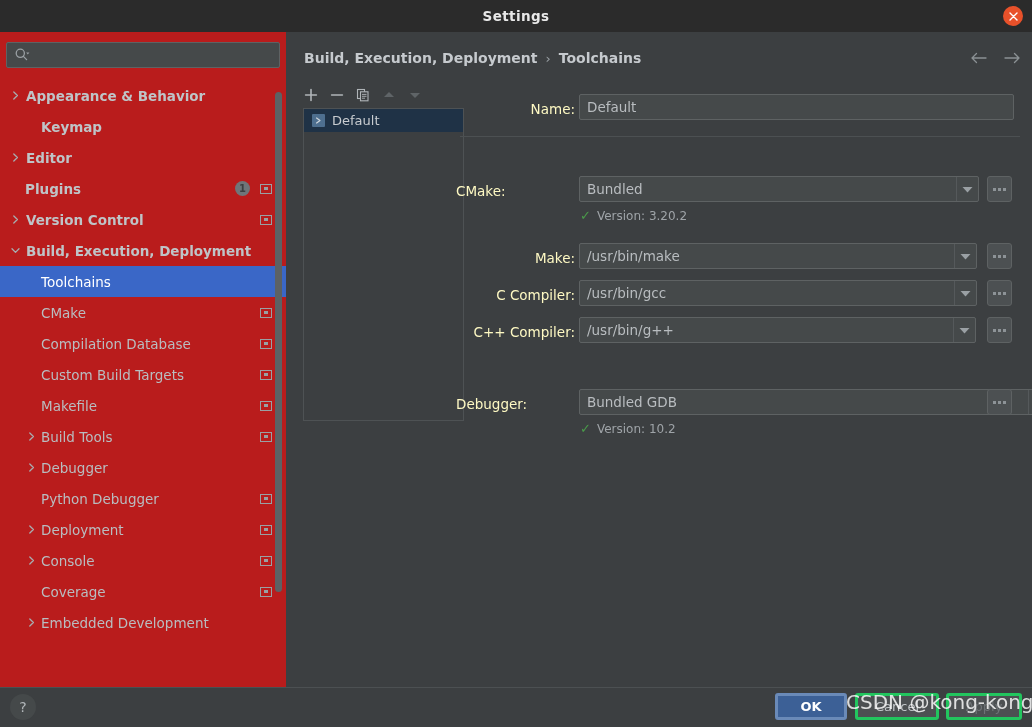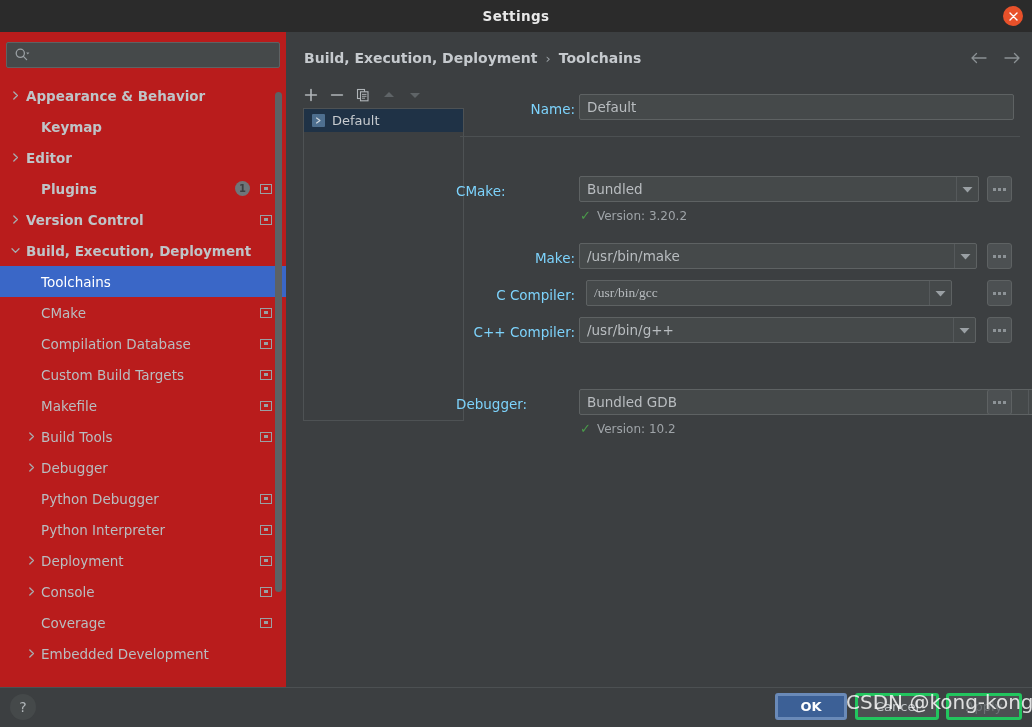--- a/index.html
+++ b/index.html
@@ -127,21 +127,21 @@
     width: 13px; height: 13px; background: #4e6f8f;
     display: flex; align-items: center; justify-content: center;
     border-radius: 1px;
   }
   .tc-row .tclabel { color: #c8ccd0; font-size: 13px; }
 
   
   .form { position: absolute; left: 178px; top: 62px; width: 560px; }
   .frow { position: relative; height: 37px; }
   .lbl {
-    position: absolute; top: 7px; color: #7dd3fc; font-size: 13.5px;
+    position: absolute; top: 7px; color: #fef9c3; font-size: 13.5px;
     white-space: nowrap; text-align: right;
   }
   .field {
     position: absolute; left: 115px; height: 26px;
     background: #45494a; border: 1px solid #5e6263; border-radius: 2px;
     display: flex; align-items: center; color: #bbbbbb; font-size: 13.5px;
     padding-left: 7px;
   }
   .field .val { color: #b9bdc0; }
   .combo-arrow {
@@ -237,21 +237,21 @@
         </div>
         <div class="tree-item bold">
           <span class="arrow" style="left: 8px;">
             <svg width="11" height="11" viewBox="0 0 11 11">
               <path d="M3.8 2 L7.4 5.5 L3.8 9" fill="none" stroke="#a8adb0" stroke-width="1.3" stroke-linecap="round" stroke-linejoin="round"></path>
             </svg>
           </span>
           <span class="label" style="position: absolute; left: 26px;">Editor</span>
         </div>
         <div class="tree-item bold">
-          <span class="label" style="position: absolute; left: 41px;">Plugins</span>
+          <span class="label" style="position: absolute; left: 25px;">Plugins</span>
           <span class="badge-1">1</span>
           <span class="mod-icon">
             <i></i>
           </span>
         </div>
         <div class="tree-item bold">
           <span class="arrow" style="left: 8px;">
             <svg width="11" height="11" viewBox="0 0 11 11">
               <path d="M3.8 2 L7.4 5.5 L3.8 9" fill="none" stroke="#a8adb0" stroke-width="1.3" stroke-linecap="round" stroke-linejoin="round"></path>
             </svg>
@@ -310,26 +310,20 @@
         <div class="tree-item">
           <span class="arrow" style="left: 24px;">
             <svg width="11" height="11" viewBox="0 0 11 11">
               <path d="M3.8 2 L7.4 5.5 L3.8 9" fill="none" stroke="#a8adb0" stroke-width="1.3" stroke-linecap="round" stroke-linejoin="round"></path>
             </svg>
           </span>
           <span class="label" style="position: absolute; left: 41px;">Debugger</span>
         </div>
         <div class="tree-item">
           <span class="label" style="position: absolute; left: 41px;">Python Debugger</span>
-          <span class="mod-icon">
-            <i></i>
-          </span>
-        </div>
-        <div class="tree-item">
-          <span class="label" style="position: absolute; left: 41px;">Python Interpreter</span>
           <span class="mod-icon">
             <i></i>
           </span>
         </div>
         <div class="tree-item">
           <span class="arrow" style="left: 24px;">
             <svg width="11" height="11" viewBox="0 0 11 11">
               <path d="M3.8 2 L7.4 5.5 L3.8 9" fill="none" stroke="#a8adb0" stroke-width="1.3" stroke-linecap="round" stroke-linejoin="round"></path>
             </svg>
           </span>
@@ -476,21 +470,21 @@
         </div>
         <div class="ellipsis-btn" style="left:523px; top:115px;">
           <i></i>
             <i></i>
             <i></i>
         </div>
       </div>
 
       <div class="frow" style="height:0;">
         <span class="lbl" style="left:-8px; top:159px; width:119px; text-align:right;">C Compiler:</span>
-        <div class="field" style="width:366px; top:152px; left:122px;font-family:Liberation Serif, serif;">
+        <div class="field" style="width:398px; top:152px; left:115px;">
           <span class="val">/usr/bin/gcc</span>
           <span class="combo-arrow">
             <svg width="11" height="7" viewBox="0 0 11 7">
                 <path d="M0.5 1 L10.5 1 L5.5 6.5 Z" fill="#9aa0a4"></path>
               </svg>
           </span>
         </div>
         <div class="ellipsis-btn" style="left:523px; top:152px;">
           <i></i>
             <i></i>

